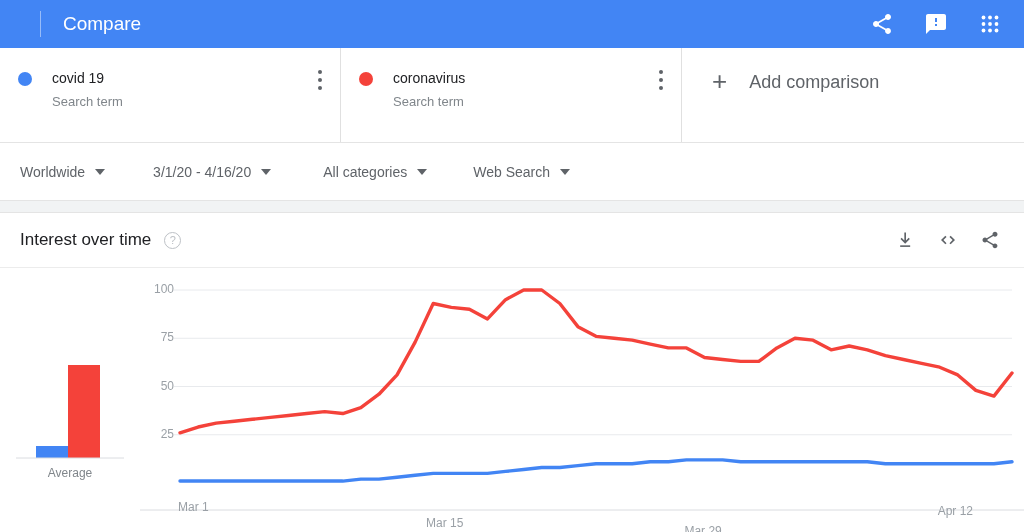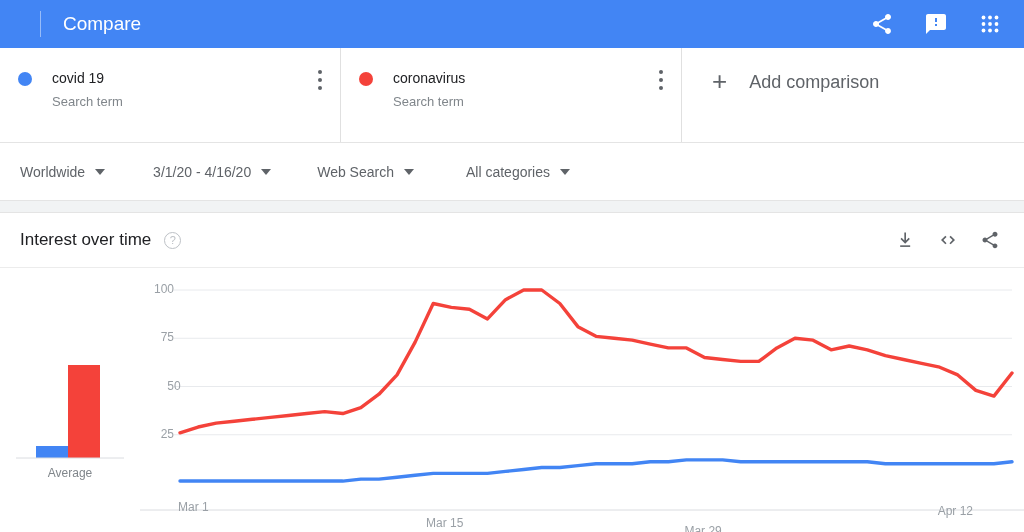--- a/index.html
+++ b/index.html
@@ -138,26 +138,26 @@
 
   <div class="filters">
     <div class="filter f1">
       <span>Worldwide</span>
       <span class="caret"></span>
     </div>
     <div class="filter f2">
       <span>3/1/20 - 4/16/20</span>
       <span class="caret"></span>
     </div>
+    <div class="filter f3">
+      <span>All categories</span>
+      <span class="caret"></span>
+    </div>
     <div class="filter f4">
       <span>Web Search</span>
-      <span class="caret"></span>
-    </div>
-    <div class="filter f3">
-      <span>All categories</span>
       <span class="caret"></span>
     </div>
   </div>
 
   <div class="gap"></div>
 
   <div class="iot-head">
     <div class="iot-title">Interest over time</div>
     <div class="help">?</div>
     <div class="iot-spacer"></div>
@@ -191,21 +191,21 @@
           <line x1="34" x2="872" y1="166.75" y2="166.75" stroke="#e8eaed" stroke-width="1"></line>
           <line x1="34" x2="872" y1="118.5" y2="118.5" stroke="#e8eaed" stroke-width="1"></line>
           <line x1="34" x2="872" y1="70.25" y2="70.25" stroke="#e8eaed" stroke-width="1"></line>
           <line x1="34" x2="872" y1="22" y2="22" stroke="#e8eaed" stroke-width="1"></line>
           <line x1="0" x2="884" y1="242" y2="242" stroke="#dadce0" stroke-width="1"></line>
           <path d="M40.00 164.82 L58.09 159.03 L76.17 155.17 L94.26 153.24 L112.35 151.31 L130.43 149.38 L148.52 147.45 L166.61 145.52 L184.70 143.59 L202.78 145.52 L220.87 139.73 L238.96 126.22 L257.04 106.92 L275.13 74.11 L293.22 35.51 L311.30 39.37 L329.39 41.30 L347.48 50.95 L365.57 31.65 L383.65 22.00 L401.74 22.00 L419.83 35.51 L437.91 58.67 L456.00 68.32 L474.09 70.25 L492.17 72.18 L510.26 76.04 L528.35 79.90 L546.43 79.90 L564.52 89.55 L582.61 91.48 L600.70 93.41 L618.78 93.41 L636.87 79.90 L654.96 70.25 L673.04 72.18 L691.13 81.83 L709.22 77.97 L727.30 81.83 L745.39 87.62 L763.48 91.48 L781.57 95.34 L799.65 99.20 L817.74 106.92 L835.83 122.36 L853.91 128.15 L872.00 104.99" fill="none" stroke="#F4423A" stroke-width="3.4" stroke-linejoin="round" stroke-linecap="round"></path>
           <path d="M40.00 213.07 L58.09 213.07 L76.17 213.07 L94.26 213.07 L112.35 213.07 L130.43 213.07 L148.52 213.07 L166.61 213.07 L184.70 213.07 L202.78 213.07 L220.87 211.14 L238.96 211.14 L257.04 209.21 L275.13 207.28 L293.22 205.35 L311.30 205.35 L329.39 205.35 L347.48 205.35 L365.57 203.42 L383.65 201.49 L401.74 199.56 L419.83 199.56 L437.91 197.63 L456.00 195.70 L474.09 195.70 L492.17 195.70 L510.26 193.77 L528.35 193.77 L546.43 191.84 L564.52 191.84 L582.61 191.84 L600.70 193.77 L618.78 193.77 L636.87 193.77 L654.96 193.77 L673.04 193.77 L691.13 193.77 L709.22 193.77 L727.30 193.77 L745.39 195.70 L763.48 195.70 L781.57 195.70 L799.65 195.70 L817.74 195.70 L835.83 195.70 L853.91 195.70 L872.00 193.77" fill="none" stroke="#4285F4" stroke-width="3.4" stroke-linejoin="round" stroke-linecap="round"></path>
         </svg>
       <div id="y-ticks">
           <div class="ytick" style="left: 0px; top: 158.75px;">25</div>
-          <div class="ytick" style="left: 17px; top: 110.5px; text-align: center;">50</div>
+          <div class="ytick" style="left: 0px; top: 110.5px;">50</div>
           <div class="ytick" style="left: 0px; top: 62.25px;">75</div>
           <div class="ytick" style="left: 0px; top: 14px;">100</div>
         </div>
       <div id="x-ticks">
           <div class="xtick" style="left: 38px; top: 232px;">Mar 1</div>
           <div class="xtick" style="left: 286px; top: 248px;">Mar 15</div>
           <div class="xtick" style="left: 544.435px; top: 256px;">Mar 29</div>
           <div class="xtick" style="left: 797.652px; top: 236px;">Apr 12</div>
         </div>
     </div>

